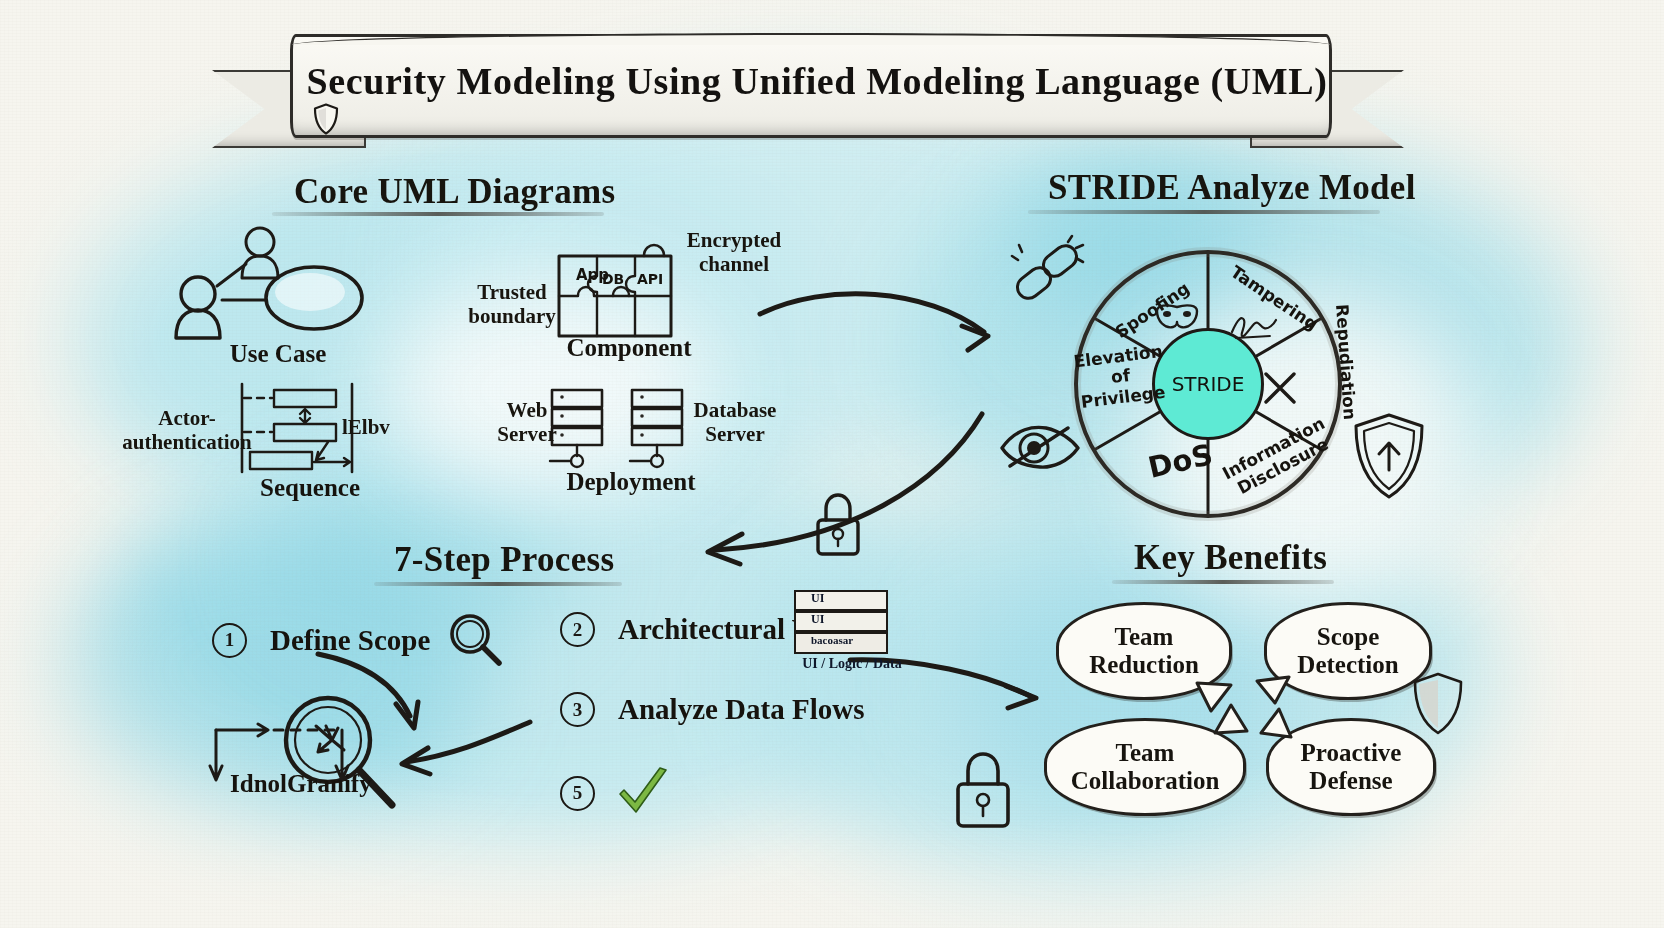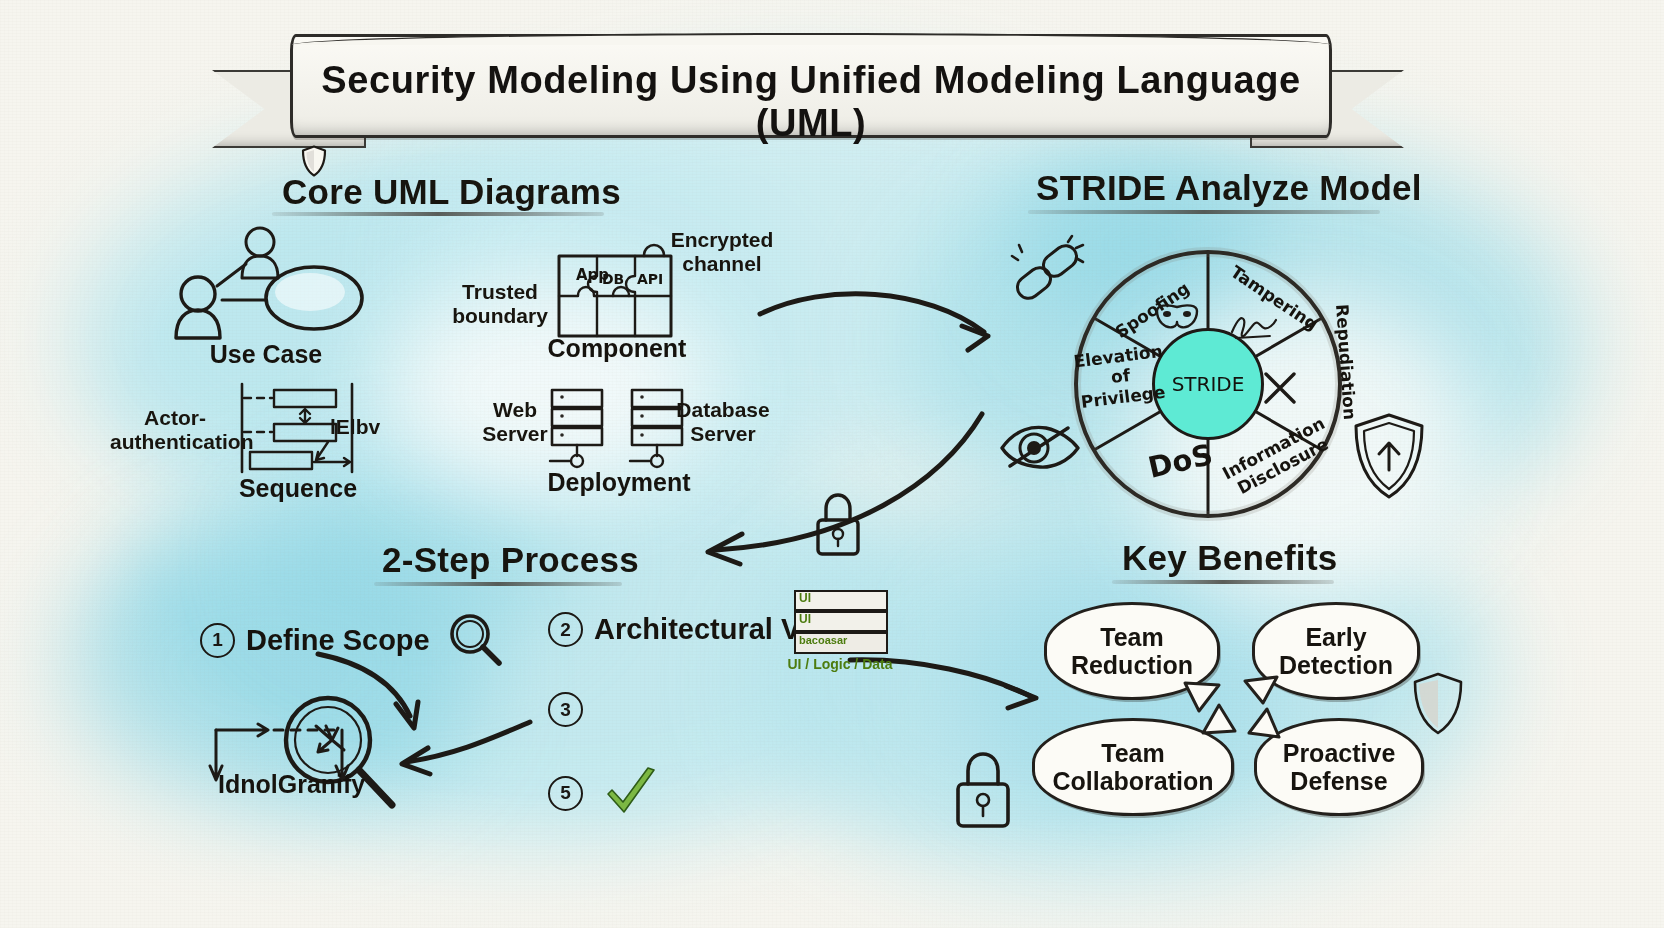--- a/index.html
+++ b/index.html
@@ -15,21 +15,21 @@
   .paper-grain{
     position:absolute;inset:0;pointer-events:none;opacity:.33;
     background-image:
       repeating-linear-gradient(0deg, rgba(160,150,130,.10) 0px, rgba(160,150,130,.10) 1px, transparent 1px, transparent 3px),
       repeating-linear-gradient(90deg, rgba(160,150,130,.08) 0px, rgba(160,150,130,.08) 1px, transparent 1px, transparent 4px);
   }
   .vignette{position:absolute;inset:0;pointer-events:none;
     background:radial-gradient(ellipse 78% 72% at 50% 50%, rgba(255,255,255,0) 55%, rgba(246,245,239,.92) 100%);}
 
   
-  .hand{font-family:Liberation Sans, sans-serif;color:#14110f;}
+  .hand{font-family:Liberation Serif, serif;color:#14110f;margin-left:12px;}
   .abs{position:absolute;}
   .ctr{text-align:center;}
 
   
   #banner-wrap{position:absolute;left:212px;top:28px;width:1192px;height:118px;}
   .ribbon-tail{position:absolute;top:42px;width:150px;height:74px;background:#ecebe4;
      border:2.5px solid #3b3a36;box-shadow:inset 0 -10px 14px -10px rgba(0,0,0,.35);}
   #tail-left{left:0;clip-path:polygon(0 0,100% 0,100% 100%,0 100%,34% 50%);}
   #tail-right{right:0;clip-path:polygon(0 0,100% 0,66% 50%,100% 100%,0 100%);}
   #banner-plate{position:absolute;left:78px;top:6px;width:1036px;height:98px;
@@ -42,21 +42,21 @@
      letter-spacing:.6px;color:#141210;}
 
   
   .sec-h{font-size:35px;font-weight:700;color:#17150f;letter-spacing:.3px;}
   .sec-rule{position:absolute;height:4px;border-radius:3px;
      background:linear-gradient(90deg,rgba(90,88,82,.12),rgba(70,68,62,.85),rgba(90,88,82,.18));}
 
   
   .lbl{font-size:21px;line-height:1.16;color:#18150f;font-weight:600;}
   .lbl-b{font-size:25px;font-weight:700;color:#16130e;}
-  .tiny{font-size:14px;font-weight:700;color:#4d7c0f;}
+  .tiny{font-size:14px;font-weight:700;color:#0f172a;}
 
   
   .step{position:absolute;display:flex;align-items:center;gap:11px;}
   .step-num{width:31px;height:31px;border:2.6px solid #1b1814;border-radius:50%;
      display:flex;align-items:center;justify-content:center;font-size:19px;font-weight:700;color:#1b1814;}
   .step-txt{font-size:29px;font-weight:600;color:#16130e;white-space:nowrap;}
 
   
   .bubble{position:absolute;background:#fcfbf6;border:3px solid #23201c;
      border-radius:50%/46%;display:flex;align-items:center;justify-content:center;
@@ -278,21 +278,21 @@
     <path class="ink" stroke-width="5" d="M28 30 L2 46 L30 56"></path>
   </svg>
 
   <svg class="abs" style="left:812px;top:492px;width:52px;height:66px;" viewBox="0 0 52 66">
     <path class="ink" stroke-width="3.4" d="M14 28 L14 17 C14 8 20 3 26 3 C32 3 38 8 38 17 L38 28"></path>
     <rect class="ink" stroke-width="3.4" x="6" y="28" width="40" height="34" rx="4" fill="#eceae3"></rect>
     <circle class="ink" stroke-width="2.4" cx="26" cy="42" r="5" fill="#f7f6f0"></circle>
     <path class="ink" stroke-width="2.4" d="M26 47 L26 54"></path>
   </svg>
 
-  <div class="abs hand sec-h" style="left:382px;top:540px;">2-Step Process</div>
+  <div class="abs hand sec-h" style="left:382px;top:540px;">7-Step Process</div>
   <div class="sec-rule" style="left:374px;top:582px;width:248px;"></div>
 
   <div class="step" style="left:200px;top:612px;">
     <div class="step-num hand">1</div>
     <div class="step-txt hand">Define Scope</div>
     <svg style="width:56px;height:56px;margin-left:6px;" viewBox="0 0 56 56">
       <circle class="ink" stroke-width="3.6" cx="23" cy="22" r="18" fill="#eeeee8"></circle>
       <circle class="ink" stroke-width="2" cx="23" cy="22" r="13" fill="#fbfbf6"></circle>
       <path class="ink" stroke-width="5.5" d="M36 35 L52 51"></path>
     </svg>
@@ -308,20 +308,21 @@
     <div class="abs tiny hand" style="left:5px;top:1px;font-size:12px;">UI</div>
     <div class="abs" style="left:0;top:21px;width:90px;height:17px;border:2.4px solid #1d1a16;background:#f2f1ea;"></div>
     <div class="abs tiny hand" style="left:5px;top:22px;font-size:12px;">UI</div>
     <div class="abs" style="left:0;top:42px;width:90px;height:18px;border:2.4px solid #1d1a16;background:#eeece5;"></div>
     <div class="abs tiny hand" style="left:5px;top:44px;font-size:11px;">bacoasar</div>
   </div>
   <div class="abs hand tiny ctr" style="left:776px;top:656px;width:128px;">UI / Logic / Data</div>
 
   <div class="step" style="left:548px;top:692px;">
     <div class="step-num hand">3</div>
+    <div class="step-txt hand">Analyze Data Flows</div>
   </div>
 
   <div class="step" style="left:548px;top:768px;">
     <div class="step-num hand">5</div>
     <svg style="width:54px;height:50px;margin-left:10px;" viewBox="0 0 54 50">
       <path d="M4 26 L20 44 L50 2 L44 0 L19 34 L8 22 Z" fill="#7cb843" stroke="#2e5c18" stroke-width="1.6" stroke-linejoin="round"></path>
     </svg>
   </div>
 
   <svg class="abs" style="left:276px;top:690px;width:122px;height:122px;" viewBox="0 0 122 122">
@@ -357,21 +358,21 @@
       <span>Team</span><br>
       <span>Reduction</span>
     </div>
     <svg style="position:absolute;right:-6px;bottom:-16px;width:40px;height:32px;" viewBox="0 0 40 32">
       <path d="M2 2 L36 4 L16 30 Z" fill="#fcfbf6" stroke="#23201c" stroke-width="3" stroke-linejoin="round"></path>
     </svg>
   </div>
 
   <div class="bubble hand" style="left:1252px;top:602px;width:162px;height:92px;">
     <div>
-      <span>Early</span><br>
+      <span>Scope</span><br>
       <span>Detection</span>
     </div>
     <svg style="position:absolute;left:-16px;bottom:-10px;width:40px;height:32px;" viewBox="0 0 40 32">
       <path d="M38 2 L6 6 L24 28 Z" fill="#fcfbf6" stroke="#23201c" stroke-width="3" stroke-linejoin="round"></path>
     </svg>
   </div>
 
   <div class="bubble hand" style="left:1254px;top:718px;width:164px;height:92px;">
     <div>
       <span>Proactive</span><br>

